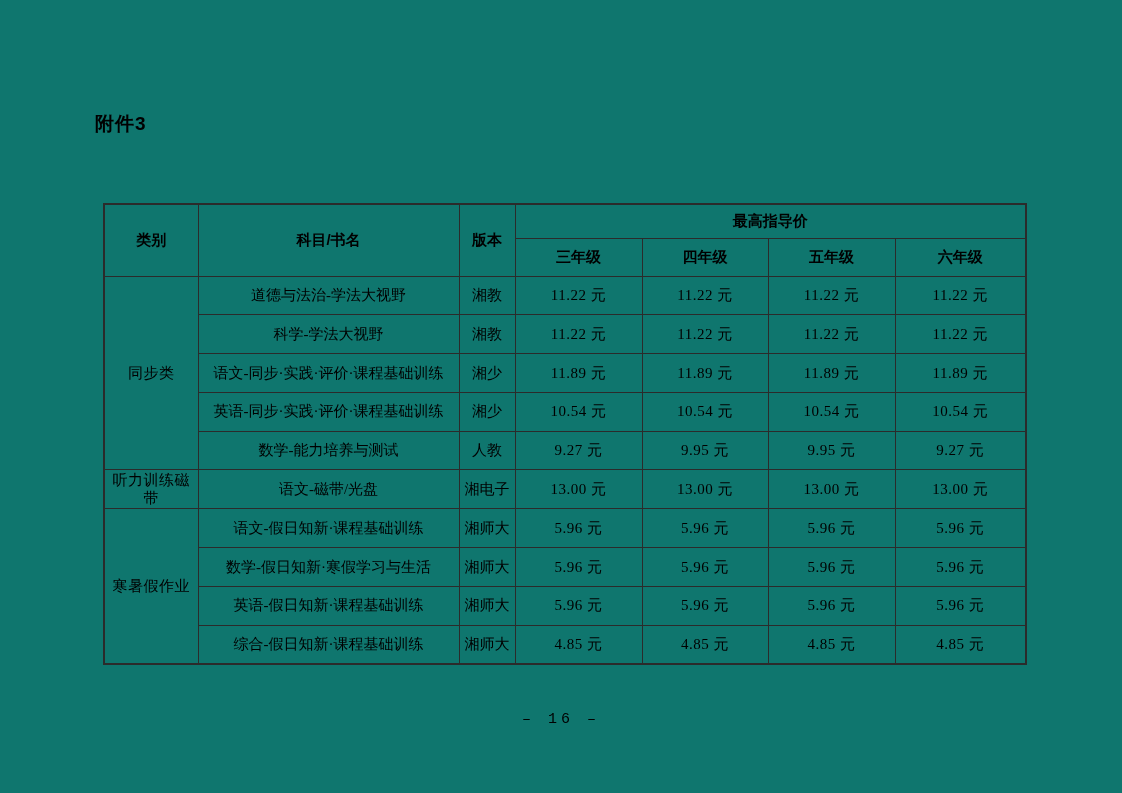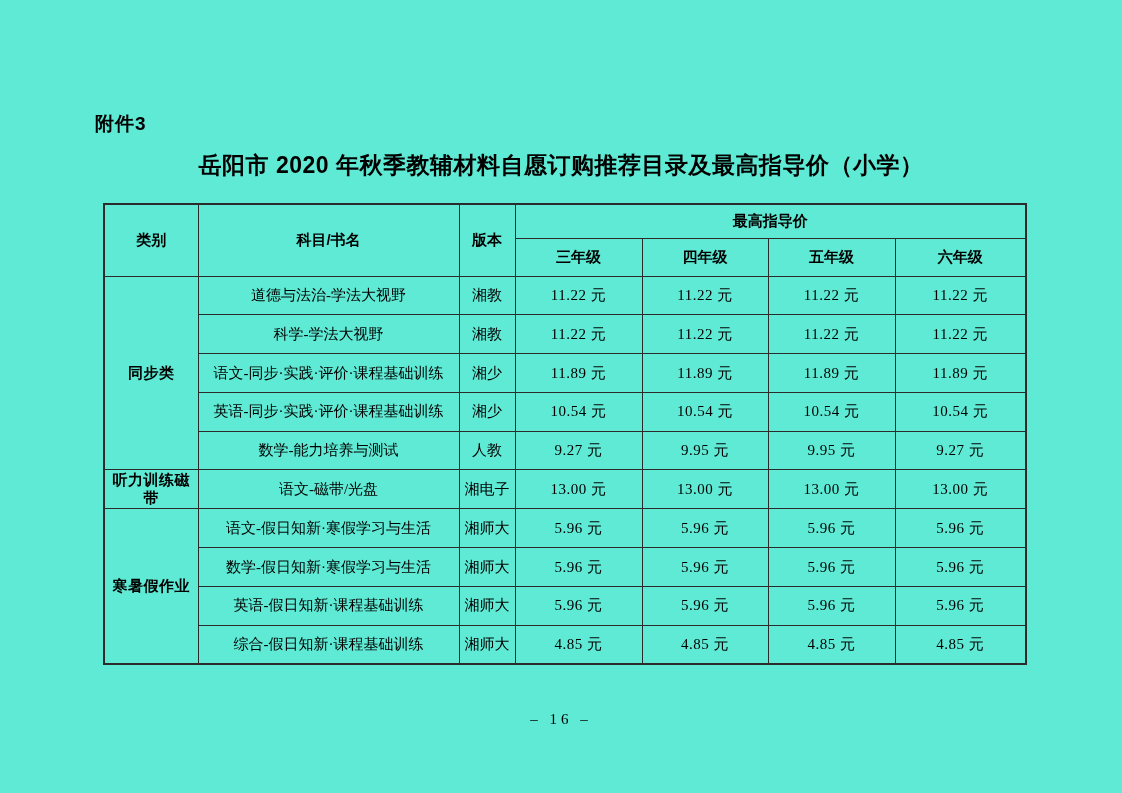--- a/index.html
+++ b/index.html
@@ -4,21 +4,21 @@
 <style>
   * { margin: 0; padding: 0; box-sizing: border-box; }
   html, body { background: #ffffff; }
   body {
     width: 1122px; height: 793px;
     position: relative;
     font-family: "Liberation Serif", serif;
     color: #000;
     overflow: hidden;
   }
-  .page { position: absolute; inset: 0; background: #5eead4; }
+  .page { position: absolute; inset: 0; background: #0f766e; }
 
   .attachment-label {
     position: absolute;
     left: 95px; top: 111px;
     font-family: "Liberation Sans", sans-serif;
     font-weight: bold;
     font-size: 19px;
     letter-spacing: 1px;
   }
   .doc-title {
@@ -52,40 +52,39 @@
     overflow: hidden;
   }
   table.catalog thead th {
     font-family: "Liberation Sans", sans-serif;
     font-weight: bold;
     font-size: 15px;
   }
   thead tr.hrow1 th { height: 34px; text-align: center; }
   thead tr.hrow2 th { height: 38px; }
   tbody td { height: 38.8px; font-family: "Liberation Serif", serif; }
-  td.cat { letter-spacing: 0.5px; font-weight: bold; }
+  td.cat { letter-spacing: 0.5px; }
   td.price { letter-spacing: 0.5px; }
 
   .page-number {
     position: absolute;
     left: 0; right: 0; top: 711px;
     text-align: center;
     font-size: 15px;
     letter-spacing: 4px;
-    font-family: Liberation Serif, serif;
+    font-family: Liberation Mono, monospace;
   }
 </style>
 </head>
 <body>
 
 <div class="page">
 
   <div class="attachment-label">附件3</div>
 
-  <div class="doc-title">岳阳市 2020 年秋季教辅材料自愿订购推荐目录及最高指导价（小学）</div>
 
   <div class="table-wrap">
     <table class="catalog">
       <colgroup>
         <col style="width:94px">
         <col style="width:261px">
         <col style="width:56px">
         <col style="width:127px">
         <col style="width:126px">
         <col style="width:127px">
@@ -151,21 +150,21 @@
             <td rowspan="1" class="cat">听力训练磁带</td>
             <td class="subj">语文-磁带/光盘</td>
             <td class="ed">湘电子</td>
             <td class="price">13.00 元</td>
             <td class="price">13.00 元</td>
             <td class="price">13.00 元</td>
             <td class="price">13.00 元</td>
           </tr>
           <tr>
             <td rowspan="4" class="cat">寒暑假作业</td>
-            <td class="subj">语文-假日知新·寒假学习与生活</td>
+            <td class="subj">语文-假日知新·课程基础训练</td>
             <td class="ed">湘师大</td>
             <td class="price">5.96 元</td>
             <td class="price">5.96 元</td>
             <td class="price">5.96 元</td>
             <td class="price">5.96 元</td>
           </tr>
           <tr>
             <td class="subj">数学-假日知新·寒假学习与生活</td>
             <td class="ed">湘师大</td>
             <td class="price">5.96 元</td>

